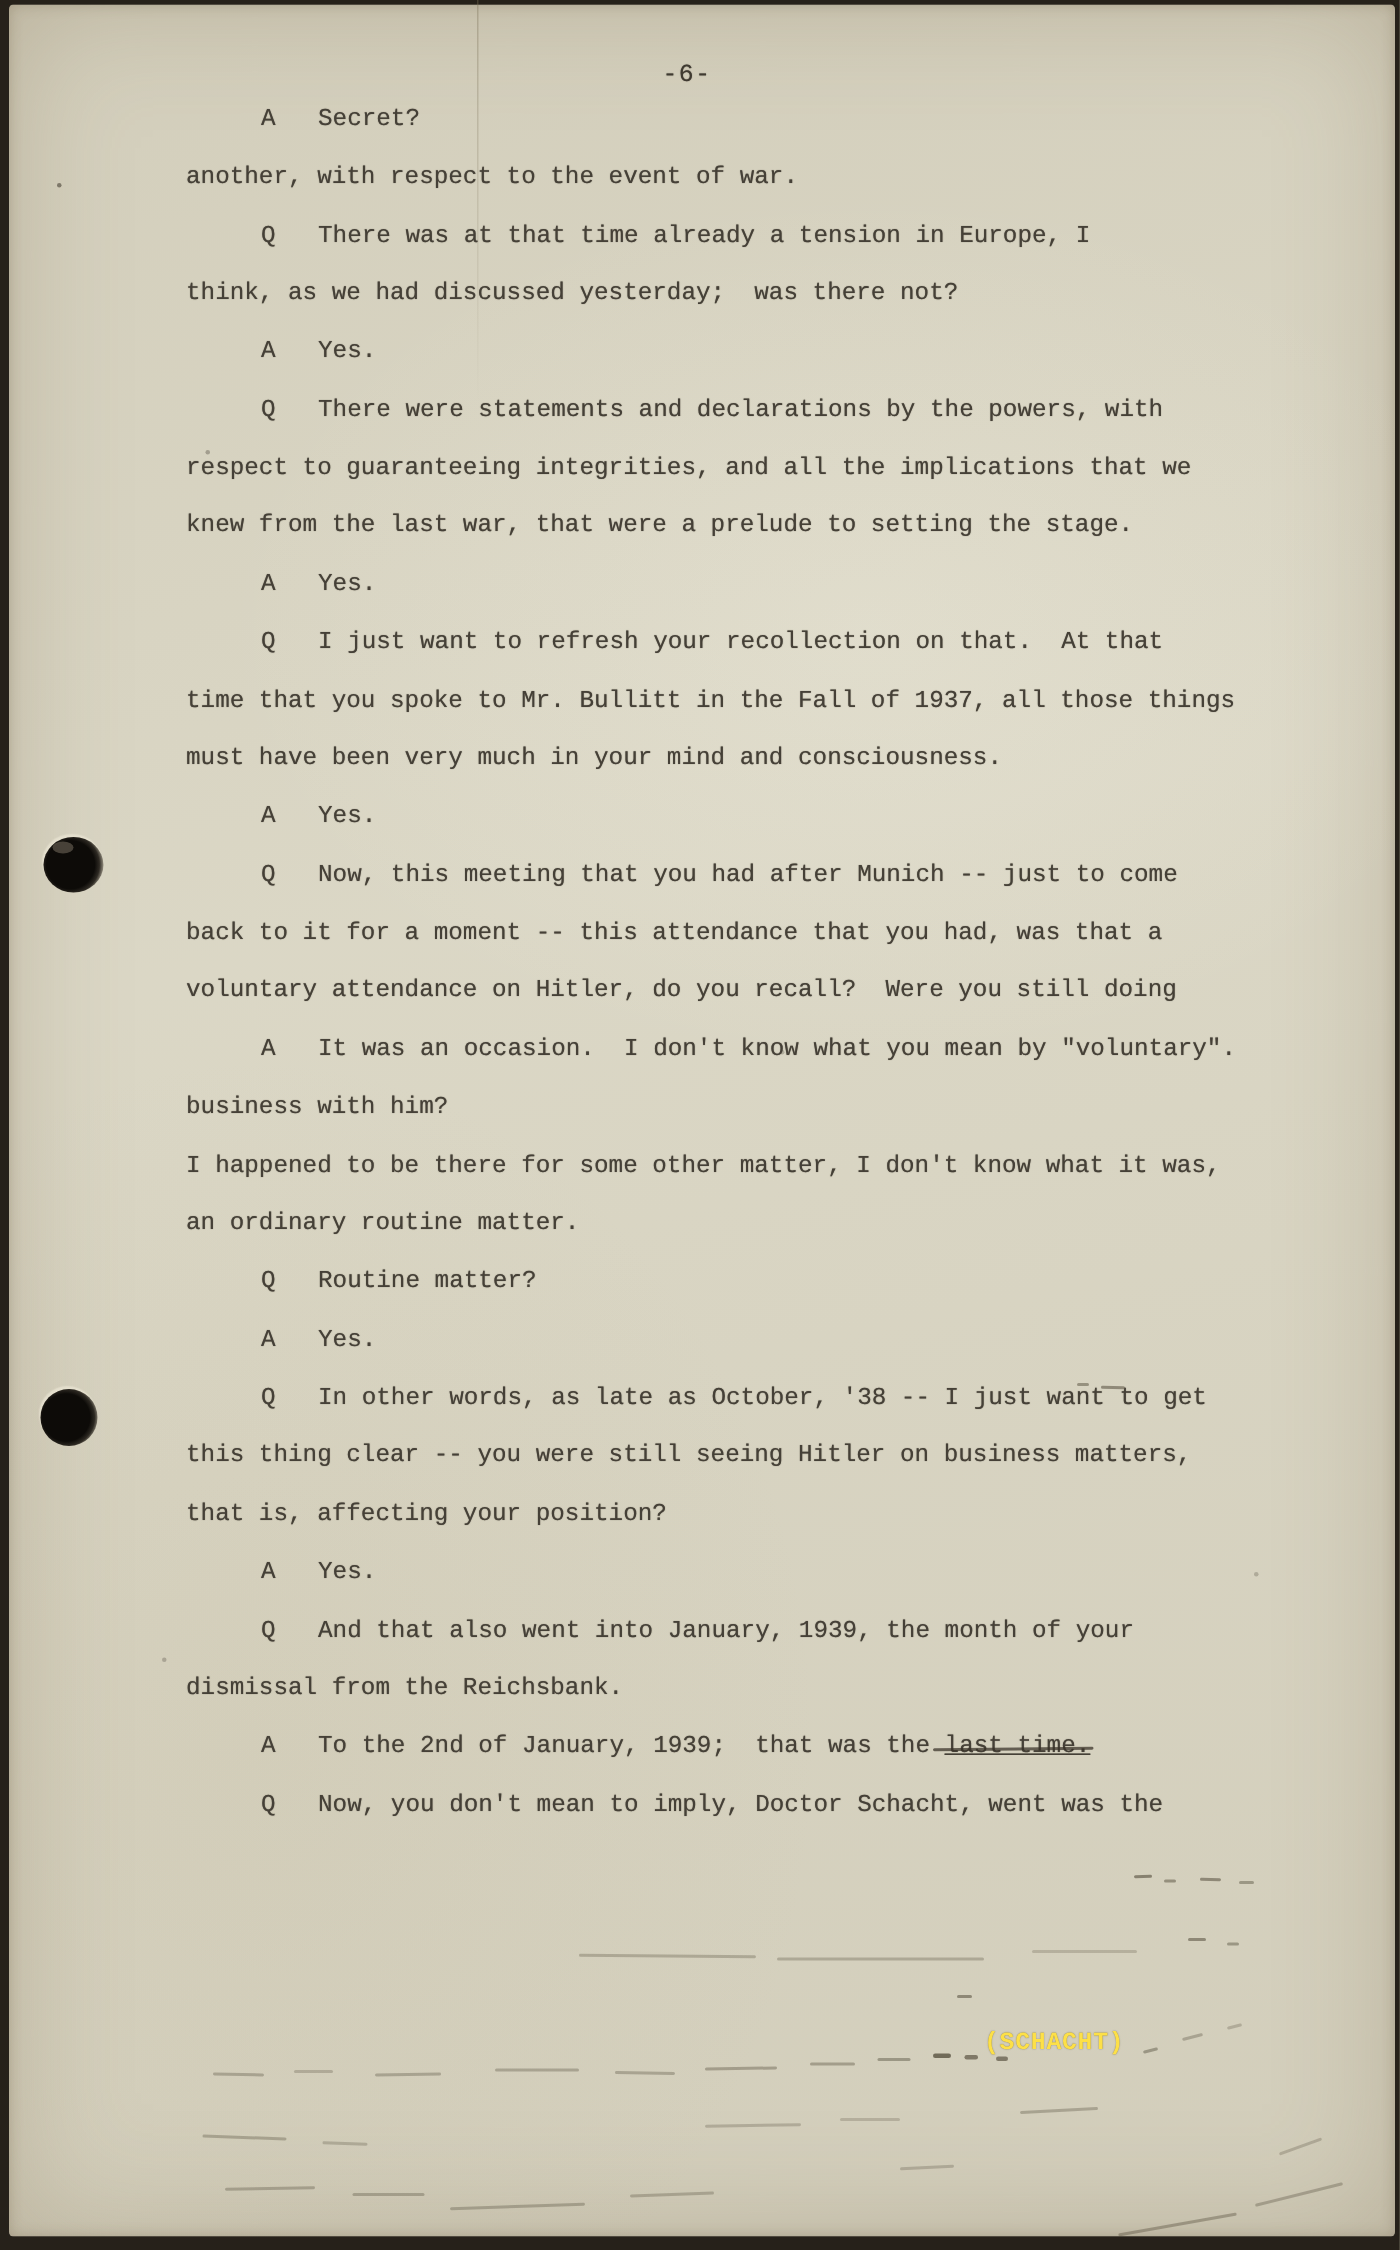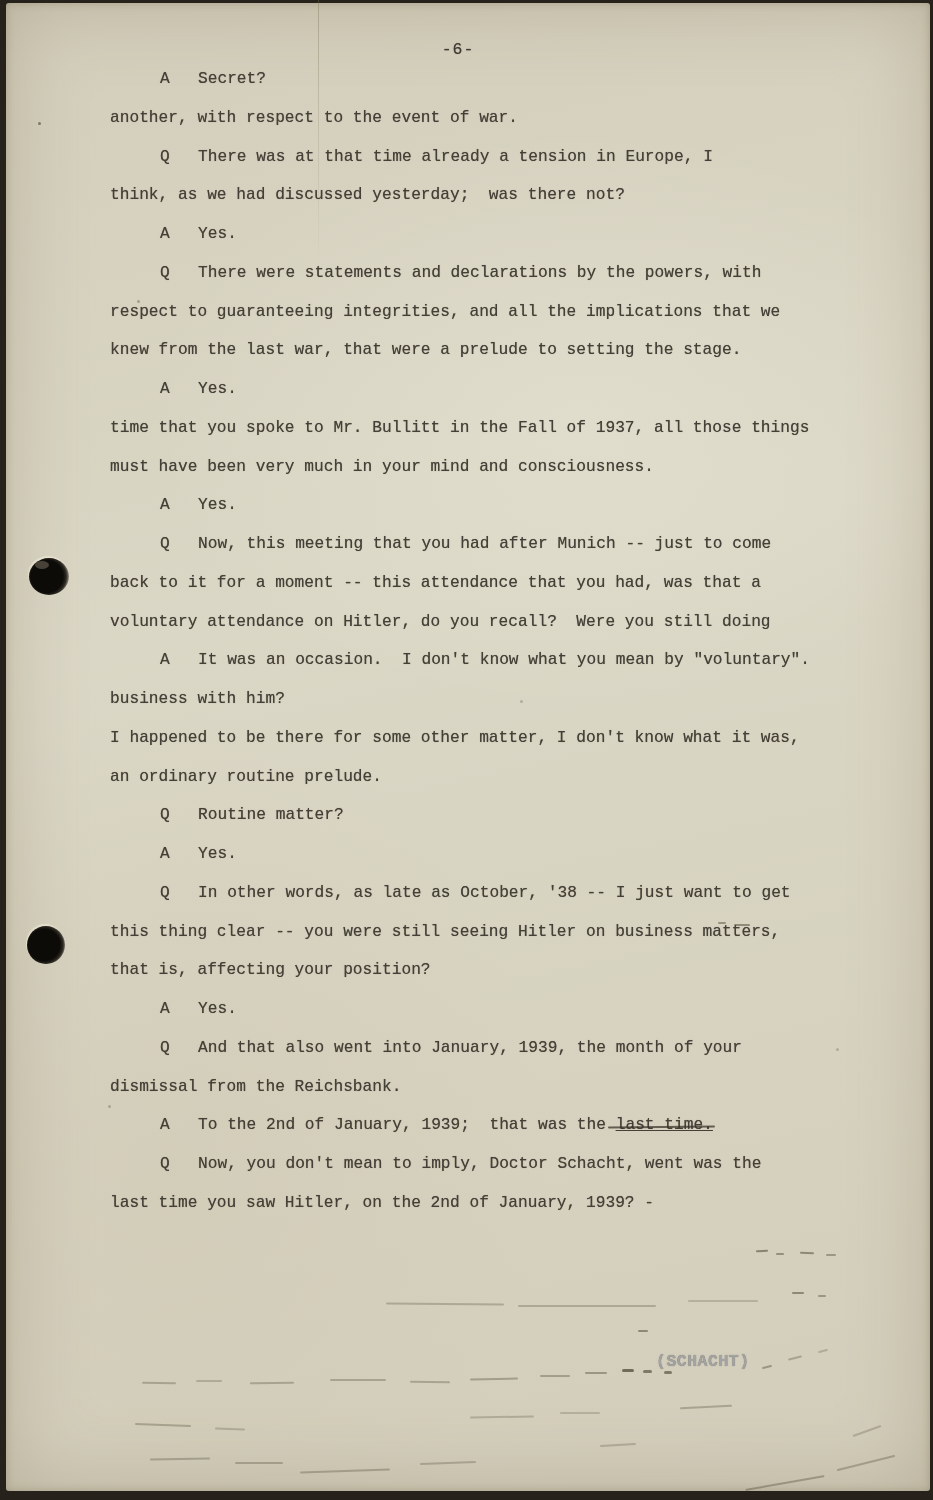--- a/index.html
+++ b/index.html
@@ -17,30 +17,30 @@
   .speck{position:absolute;width:3px;height:3px;border-radius:50%;background:rgba(58,52,42,0.55);}
   .hole{position:absolute;border-radius:50%;
         background:radial-gradient(circle at 45% 50%, #0d0b08 0 56%, rgba(22,18,13,0.88) 67%, rgba(70,60,45,0.3) 79%, transparent 84%);
         box-shadow:-1px -2px 1px rgba(232,228,210,0.8);}
   .hole.h1{left:29px;top:558px;width:40px;height:37px;}
   .hole.h1::before{content:"";position:absolute;left:6px;top:3px;width:14px;height:8px;border-radius:50%;
         background:rgba(120,112,96,0.55);}
   .hole.h2{left:27px;top:926px;width:38px;height:38px;}
   .page-number{position:absolute;left:408px;top:40px;width:100px;text-align:center;
         font-size:16.5px;letter-spacing:1px;color:#3f3a31;text-shadow:0 0 0.7px rgba(63,58,49,0.7);}
-  .text-block{position:absolute;left:110px;top:60px;width:770px;color:#454037;
+  .text-block{position:absolute;left:124px;top:60px;width:770px;color:#454037;
         font-size:16.2px;text-shadow:0 0 0.7px rgba(64,58,48,0.65);}
   .line{height:38.75px;line-height:38.75px;white-space:pre;}
   .line.spoken{padding-left:50px;}
   .spk{display:inline-block;width:38px;}
   .struck{position:relative;text-decoration:underline;}
   .struck::after{content:"";position:absolute;left:-8px;right:-2px;top:54%;height:2px;
         background:rgba(55,49,39,0.72);transform:rotate(-0.5deg);border-radius:2px;}
   .footer-tag{position:absolute;left:656px;top:1352px;font-size:16.5px;font-weight:bold;
-        color:#a3a3a3;letter-spacing:0.5px;text-shadow:0 0 0.8px rgba(56,51,43,0.7);}
+        color:#fde047;letter-spacing:0.5px;text-shadow:0 0 0.8px rgba(56,51,43,0.7);}
   .mark{position:absolute;background:#47402f;border-radius:2px;}
 </style>
 </head>
 <body>
 
 <div class="scan">
   <div class="paper"></div>
   <div class="crease"></div>
 
   <div class="speck" style="left:38px;top:122px;"></div>
@@ -57,41 +57,41 @@
   <div class="text-block">
       <div class="line spoken"><span class="spk">A</span><span class="txt">Secret?</span></div>
       <div class="line cont"><span class="txt">another, with respect to the event of war.</span></div>
       <div class="line spoken"><span class="spk">Q</span><span class="txt">There was at that time already a tension in Europe, I</span></div>
       <div class="line cont"><span class="txt">think, as we had discussed yesterday;  was there not?</span></div>
       <div class="line spoken"><span class="spk">A</span><span class="txt">Yes.</span></div>
       <div class="line spoken"><span class="spk">Q</span><span class="txt">There were statements and declarations by the powers, with</span></div>
       <div class="line cont"><span class="txt">respect to guaranteeing integrities, and all the implications that we</span></div>
       <div class="line cont"><span class="txt">knew from the last war, that were a prelude to setting the stage.</span></div>
       <div class="line spoken"><span class="spk">A</span><span class="txt">Yes.</span></div>
+      <div class="line spoken"><span class="spk">Q</span><span class="txt">I just want to refresh your recollection on that.  At that</span></div>
       <div class="line cont"><span class="txt">time that you spoke to Mr. Bullitt in the Fall of 1937, all those things</span></div>
       <div class="line cont"><span class="txt">must have been very much in your mind and consciousness.</span></div>
       <div class="line spoken"><span class="spk">A</span><span class="txt">Yes.</span></div>
       <div class="line spoken"><span class="spk">Q</span><span class="txt">Now, this meeting that you had after Munich -- just to come</span></div>
       <div class="line cont"><span class="txt">back to it for a moment -- this attendance that you had, was that a</span></div>
       <div class="line cont"><span class="txt">voluntary attendance on Hitler, do you recall?  Were you still doing</span></div>
       <div class="line spoken"><span class="spk">A</span><span class="txt">It was an occasion.  I don't know what you mean by "voluntary".</span></div>
       <div class="line cont"><span class="txt">business with him?</span></div>
       <div class="line cont"><span class="txt">I happened to be there for some other matter, I don't know what it was,</span></div>
-      <div class="line cont"><span class="txt">an ordinary routine prelude.</span></div>
+      <div class="line cont"><span class="txt">an ordinary routine matter.</span></div>
       <div class="line spoken"><span class="spk">Q</span><span class="txt">Routine matter?</span></div>
       <div class="line spoken"><span class="spk">A</span><span class="txt">Yes.</span></div>
       <div class="line spoken"><span class="spk">Q</span><span class="txt">In other words, as late as October, '38 -- I just want to get</span></div>
       <div class="line cont"><span class="txt">this thing clear -- you were still seeing Hitler on business matters,</span></div>
       <div class="line cont"><span class="txt">that is, affecting your position?</span></div>
       <div class="line spoken"><span class="spk">A</span><span class="txt">Yes.</span></div>
       <div class="line spoken"><span class="spk">Q</span><span class="txt">And that also went into January, 1939, the month of your</span></div>
       <div class="line cont"><span class="txt">dismissal from the Reichsbank.</span></div>
       <div class="line spoken"><span class="spk">A</span><span class="txt">To the 2nd of January, 1939;  that was the </span><span class="struck">last time.</span></div>
       <div class="line spoken"><span class="spk">Q</span><span class="txt">Now, you don't mean to imply, Doctor Schacht, went was the</span></div>
-      <div class="line cont"><span class="txt">last time you saw Hitler, on the 2nd of January, 1939? -</span></div>
     </div>
 
   <div class="footer-tag">(SCHACHT)</div>
 <div class="mark" style="left: 718px; top: 922px; width: 8px; height: 2px; opacity: 0.45; transform: rotate(0deg);"></div>
     <div class="mark" style="left: 734px; top: 924px; width: 16px; height: 2px; opacity: 0.5; transform: rotate(1deg);"></div>
     <div class="mark" style="left: 756px; top: 1250px; width: 12px; height: 2px; opacity: 0.55; transform: rotate(-2deg);"></div>
     <div class="mark" style="left: 776px; top: 1253px; width: 8px; height: 2px; opacity: 0.45; transform: rotate(0deg);"></div>
     <div class="mark" style="left: 800px; top: 1252px; width: 14px; height: 2px; opacity: 0.5; transform: rotate(2deg);"></div>
     <div class="mark" style="left: 826px; top: 1254px; width: 10px; height: 2px; opacity: 0.4; transform: rotate(0deg);"></div>
     <div class="mark" style="left: 792px; top: 1292px; width: 12px; height: 2px; opacity: 0.5; transform: rotate(0deg);"></div>

